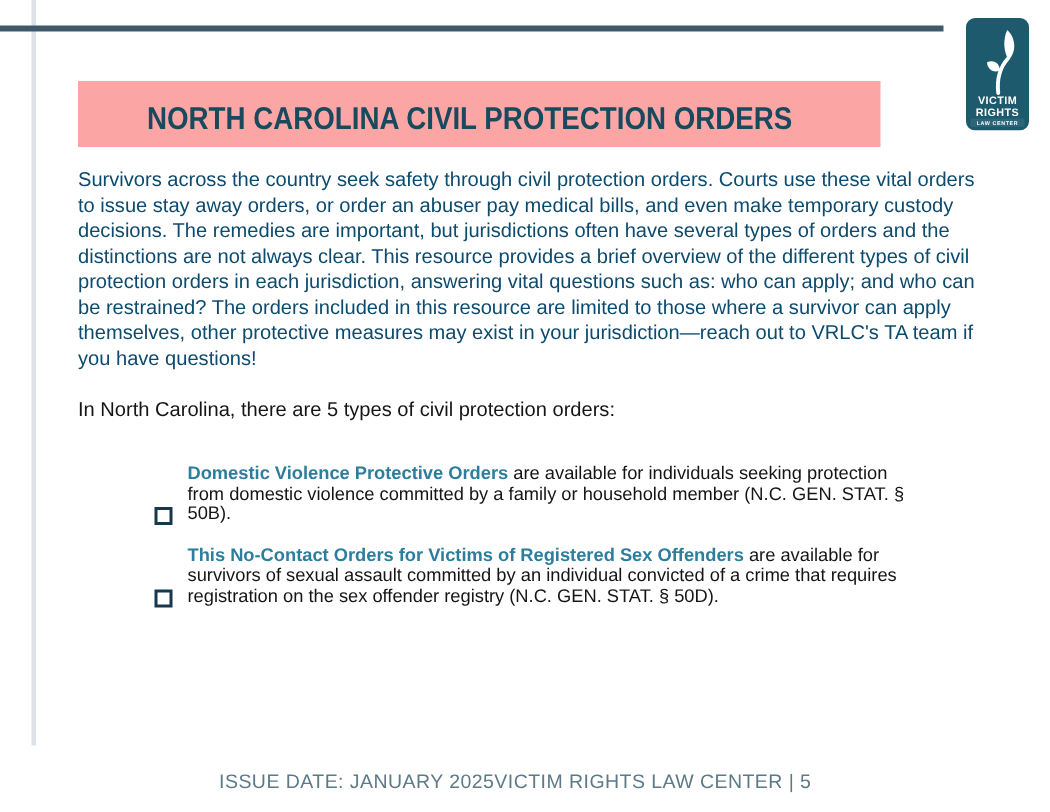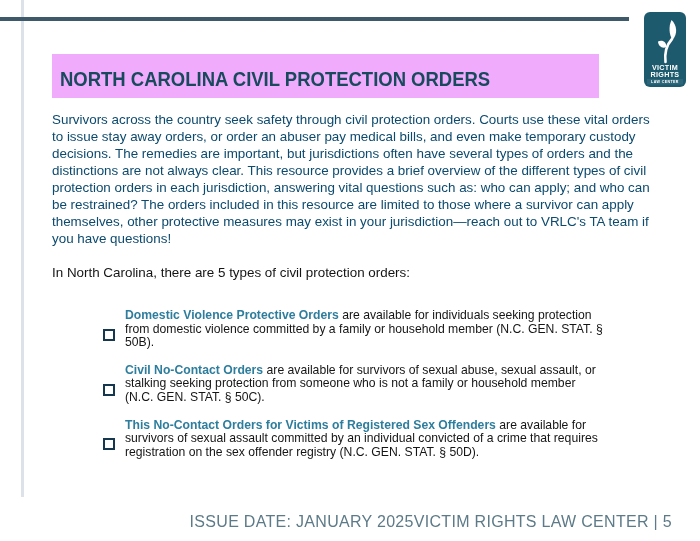--- a/index.html
+++ b/index.html
@@ -9,51 +9,51 @@
   }
   .v-line { position:absolute; left:21px; top:0; width:3px; height:497px; background:#dde1ea; }
   .top-bar { position:absolute; left:0; top:17px; width:629px; height:4px; background:#3e5a6a; }
 
   .logo { position:absolute; left:644px; top:12px; width:56px; height:75px; }
   .logo svg { display:block; }
 
   .content { position:absolute; left:52px; top:54px; width:600px; }
 
   .title-highlight {
-    display:inline-block; background:#f0abfc; width:527px;
-    padding:3px 12px 4px 8px; white-space:nowrap; overflow:visible;
+    display:inline-block; background:#fca5a5; width:527px;
+    padding:3px 0 4px 8px; white-space:nowrap; overflow:visible;text-align:right;
   }
   .title-text {
     display:inline-block; transform:scaleX(0.88); transform-origin:0 50%;
     font-size:21px; font-weight:bold; color:#18495d; letter-spacing:0;
   }
 
   .intro {
     margin:13px 0 0 0; width:600px;
     font-size:13.4px; line-height:17px; color:#0c4a6e;
   }
   .list-intro {
     margin:17px 0 0 0; font-size:13.4px; line-height:17px; color:#151515;
   }
 
   .orders-list { margin:28px 0 0 51px; width:500px; }
-  .order-item { display:flex; align-items:center; margin-bottom:14px; }
+  .order-item { display:flex; align-items:flex-end; margin-bottom:14px; }
   .checkbox {
     flex:0 0 auto; width:8px; height:8px; border:2px solid #16384f;
     background:#fff; margin-top:11px; margin-right:10px;
   }
   .order-text {
     margin:0; width:478px; font-size:12.2px; line-height:13.6px; color:#151515;
   }
   .order-name { color:#2d7d9d; font-weight:bold; }
 
   .footer {
     position:absolute; left:15px; top:513px; width:657px;
-    display:flex; justify-content:flex-end;
-    font-size:16px; letter-spacing:0.3px; color:#5d7a88;
+    display:flex; justify-content:center;
+    font-size:13px; letter-spacing:0.3px; color:#5d7a88;
   }
 </style>
 </head>
 <body>
 
 <div class="page">
 
   <div class="v-line"></div>
   <div class="top-bar"></div>
 
@@ -82,24 +82,20 @@
 
     <p class="list-intro">In North Carolina, there are 5 types of civil protection orders:</p>
 
     <div class="orders-list">
 
       <div class="order-item">
         <span class="checkbox"></span>
         <p class="order-text"><span class="order-name">Domestic Violence Protective Orders</span><span> are available for individuals seeking protection from domestic violence committed by a family or household member (N.C. GEN. STAT. § 50B).</span></p>
       </div>
 
-      <div class="order-item">
-        <span class="checkbox"></span>
-        <p class="order-text"><span class="order-name">Civil No-Contact Orders</span><span> are available for survivors of sexual abuse, sexual assault, or stalking seeking protection from someone who is not a family or household member (N.C. GEN. STAT. § 50C).</span></p>
-      </div>
 
       <div class="order-item">
         <span class="checkbox"></span>
         <p class="order-text"><span class="order-name">This No-Contact Orders for Victims of Registered Sex Offenders</span><span> are available for survivors of sexual assault committed by an individual convicted of a crime that requires registration on the sex offender registry (N.C. GEN. STAT. § 50D).</span></p>
       </div>
 
     </div>
   </div>
 
   <div class="footer">

